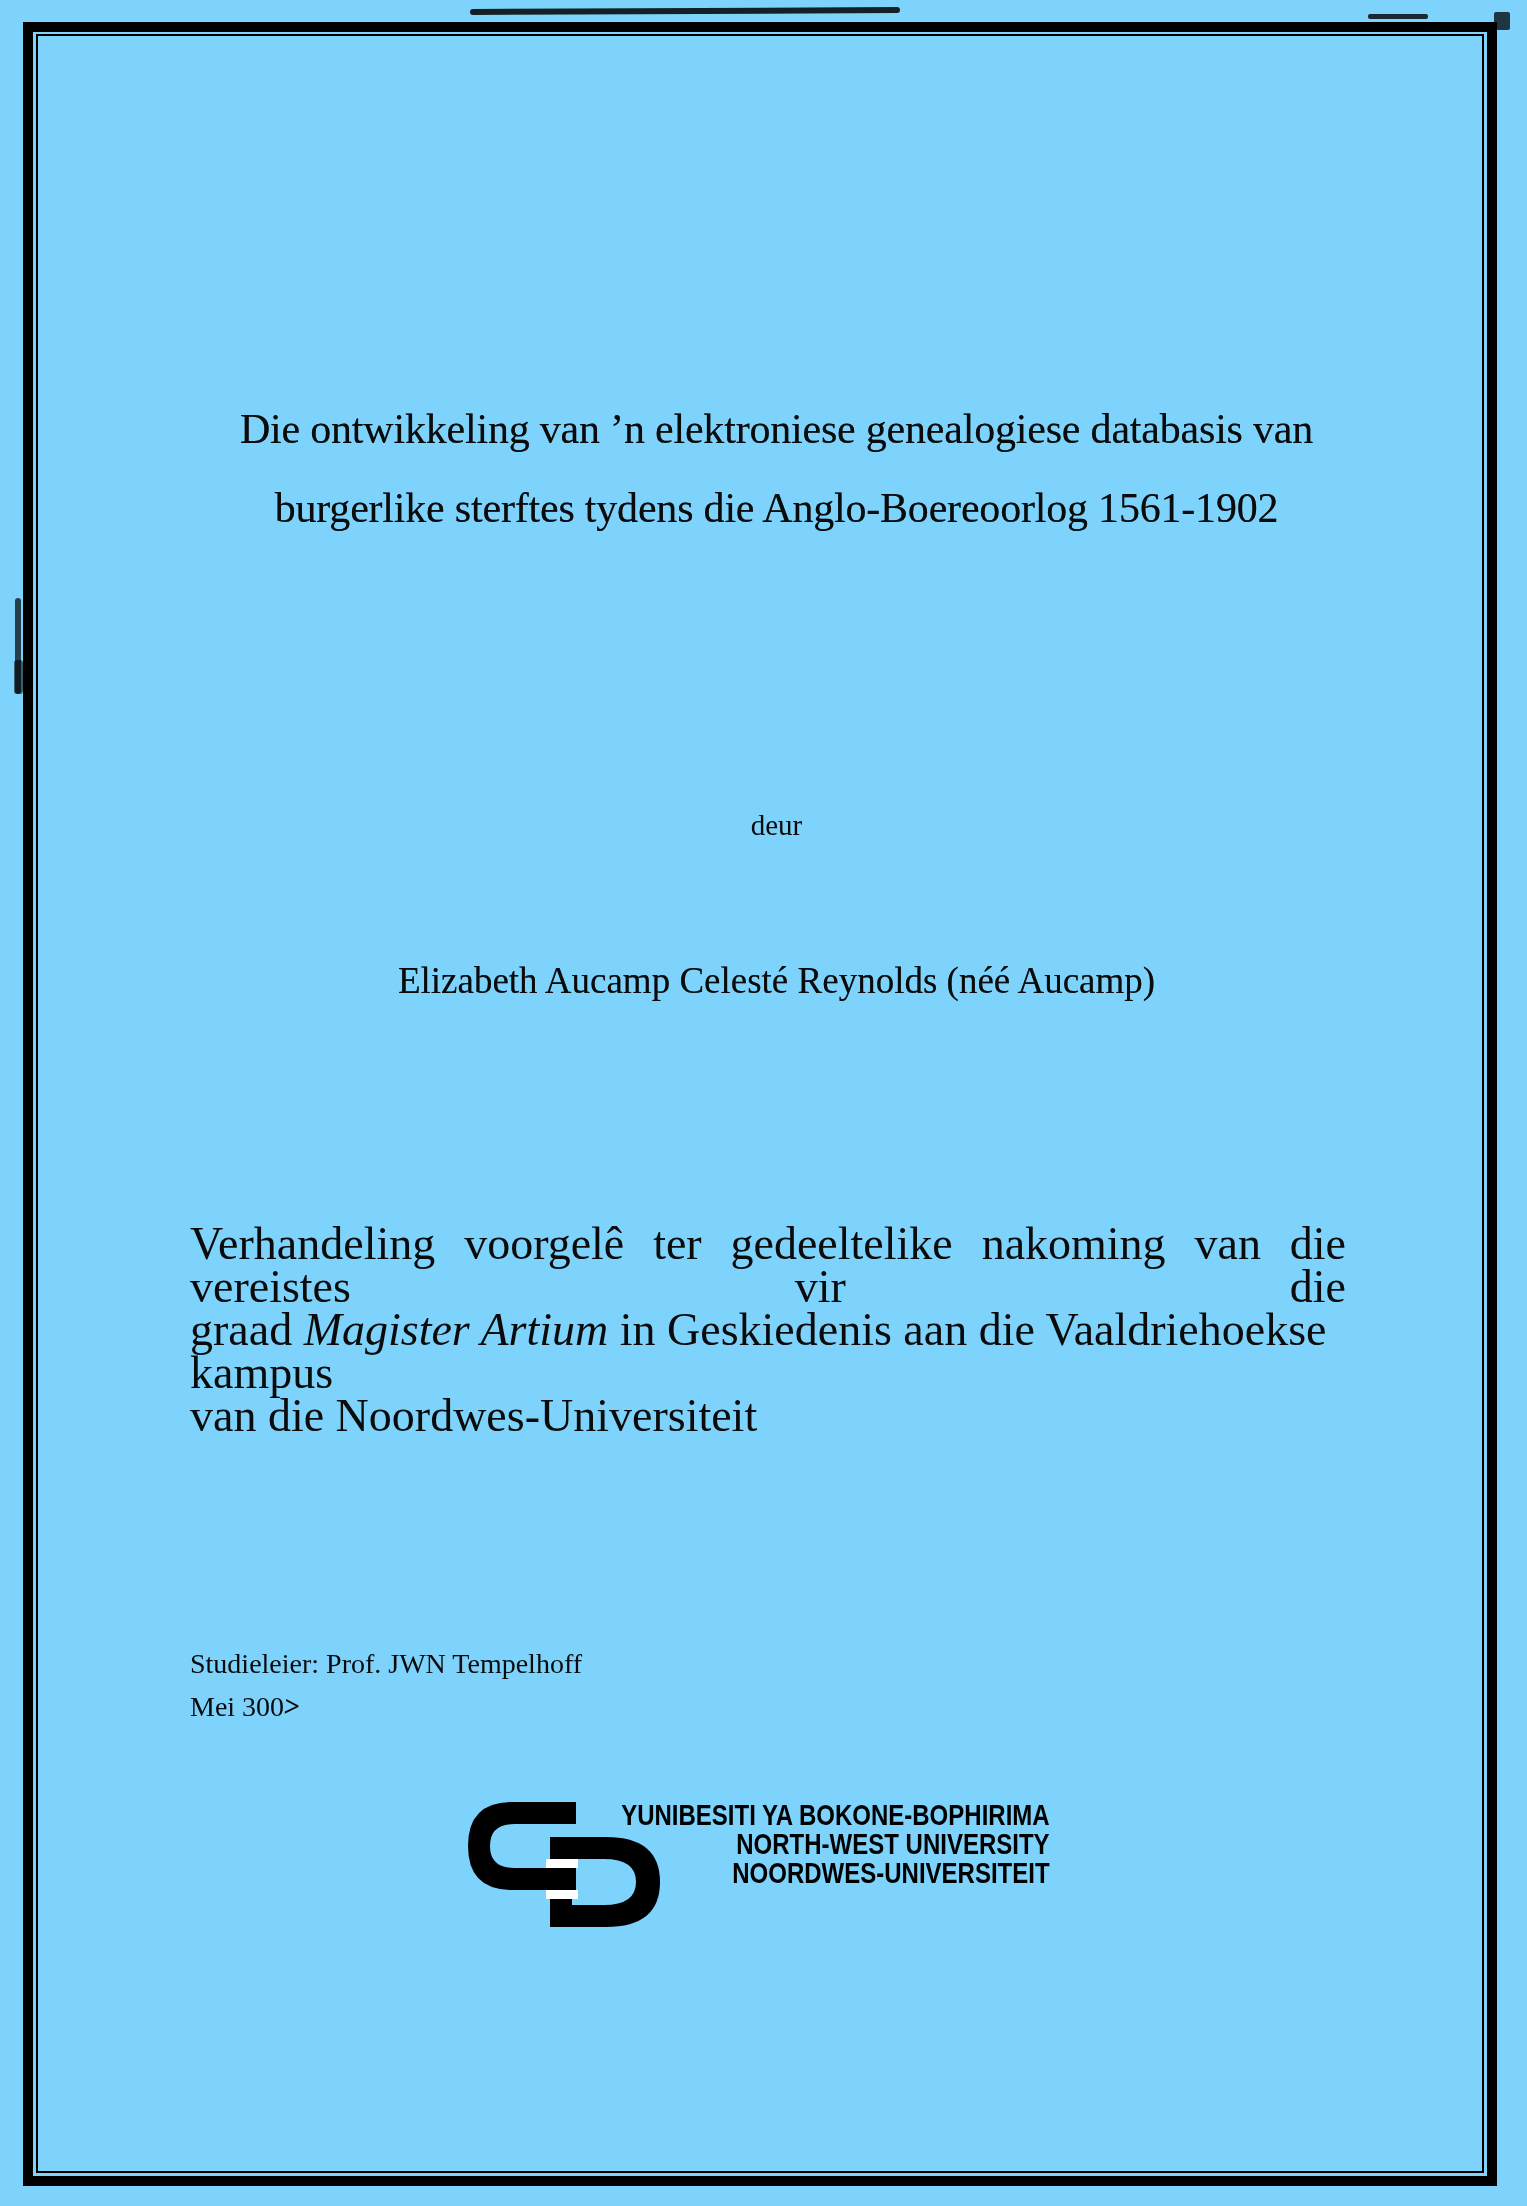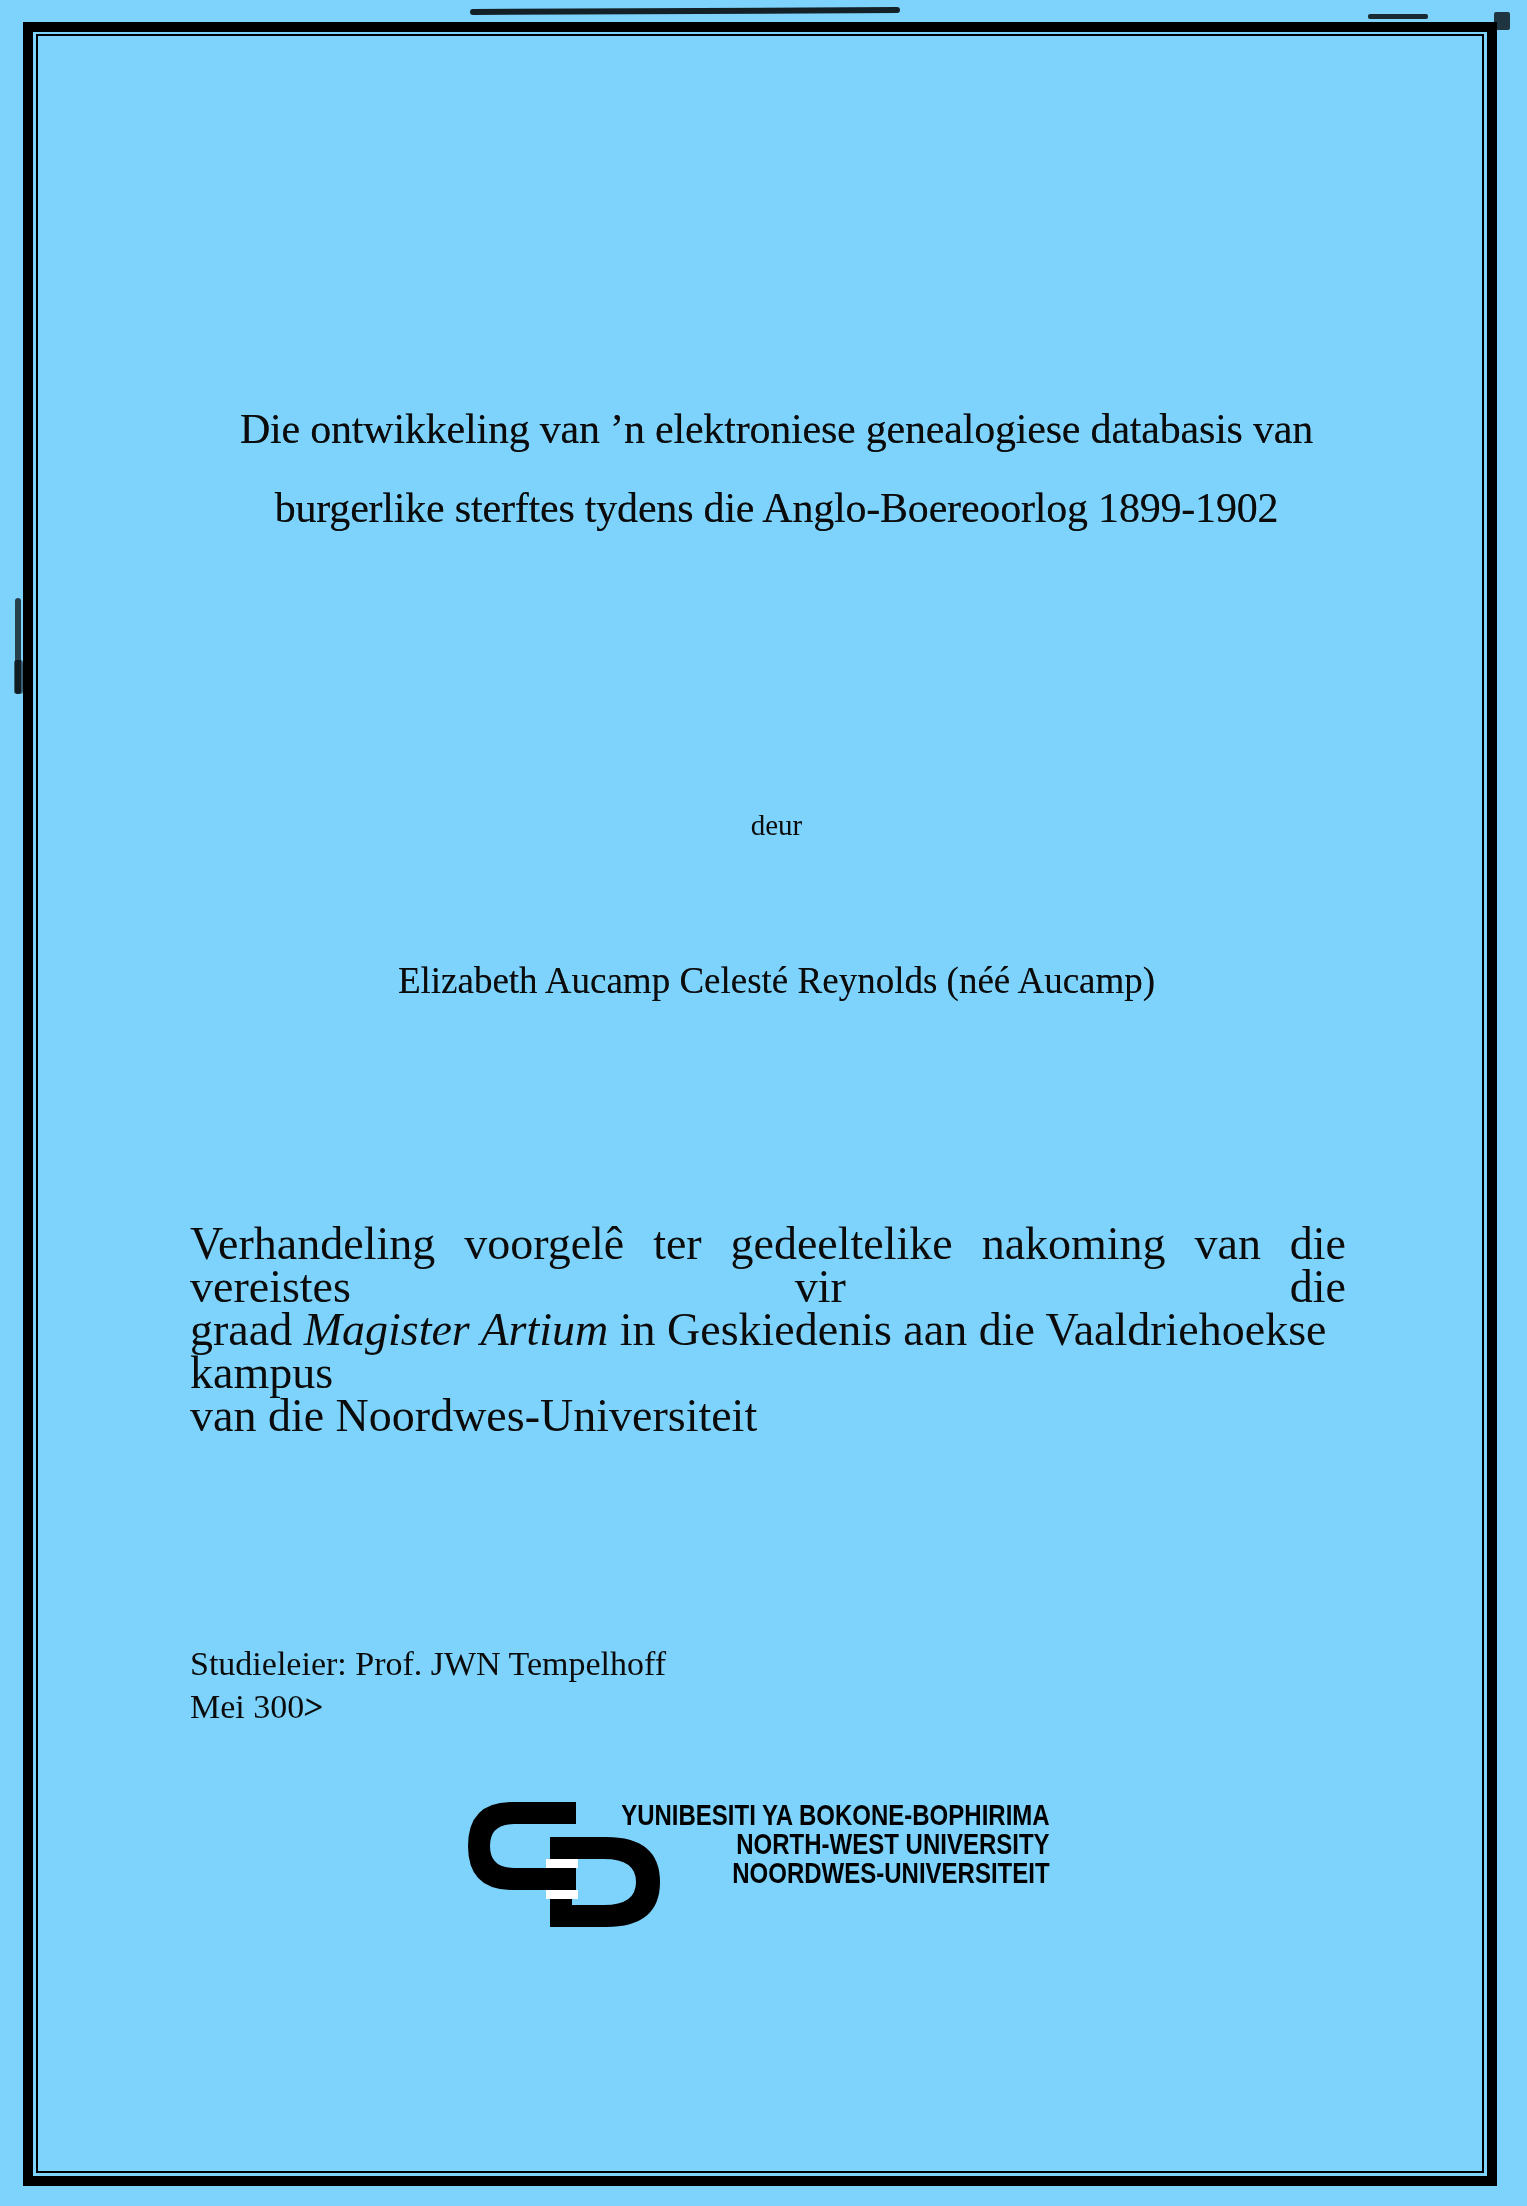--- a/index.html
+++ b/index.html
@@ -78,21 +78,21 @@
   }
   .statement .justified {
     text-align: justify;
     text-align-last: justify;
   }
   .statement .italic { font-style: italic; }
   .supervisor-block {
     position: absolute;
     left: 190px;
     top: 1642px;
-    font-size: 34px;
+    font-size: 28px;
     line-height: 43px;
     text-align: left;
   }
   .date-glyph {
     font-weight: 600;
     display: inline-block;
     transform: skewX(-6deg) scaleY(1.05);
   }
   
   .logo-mark {
@@ -128,21 +128,21 @@
 
   <div class="artifact a1"></div>
   <div class="artifact a2"></div>
   <div class="artifact a3"></div>
   <div class="artifact a4"></div>
   <div class="artifact a5"></div>
   <div class="artifact a6"></div>
 
   <div class="centered-col title">
     <div>Die ontwikkeling van ’n elektroniese genealogiese databasis van</div>
-    <div>burgerlike sterftes tydens die Anglo-Boereoorlog 1899-1902</div>
+    <div>burgerlike sterftes tydens die Anglo-Boereoorlog 1561-1902</div>
   </div>
 
   <div class="centered-col byline">deur</div>
 
   <div class="centered-col author">Elizabeth Aucamp Celesté Reynolds (néé Aucamp)</div>
 
   <div class="statement">
     <div class="justified">Verhandeling voorgelê ter gedeeltelike nakoming van die vereistes vir die</div>
     <div><span>graad </span><span class="italic">Magister Artium</span><span> in Geskiedenis aan die Vaaldriehoekse kampus</span></div>
     <div>van die Noordwes-Universiteit</div>

